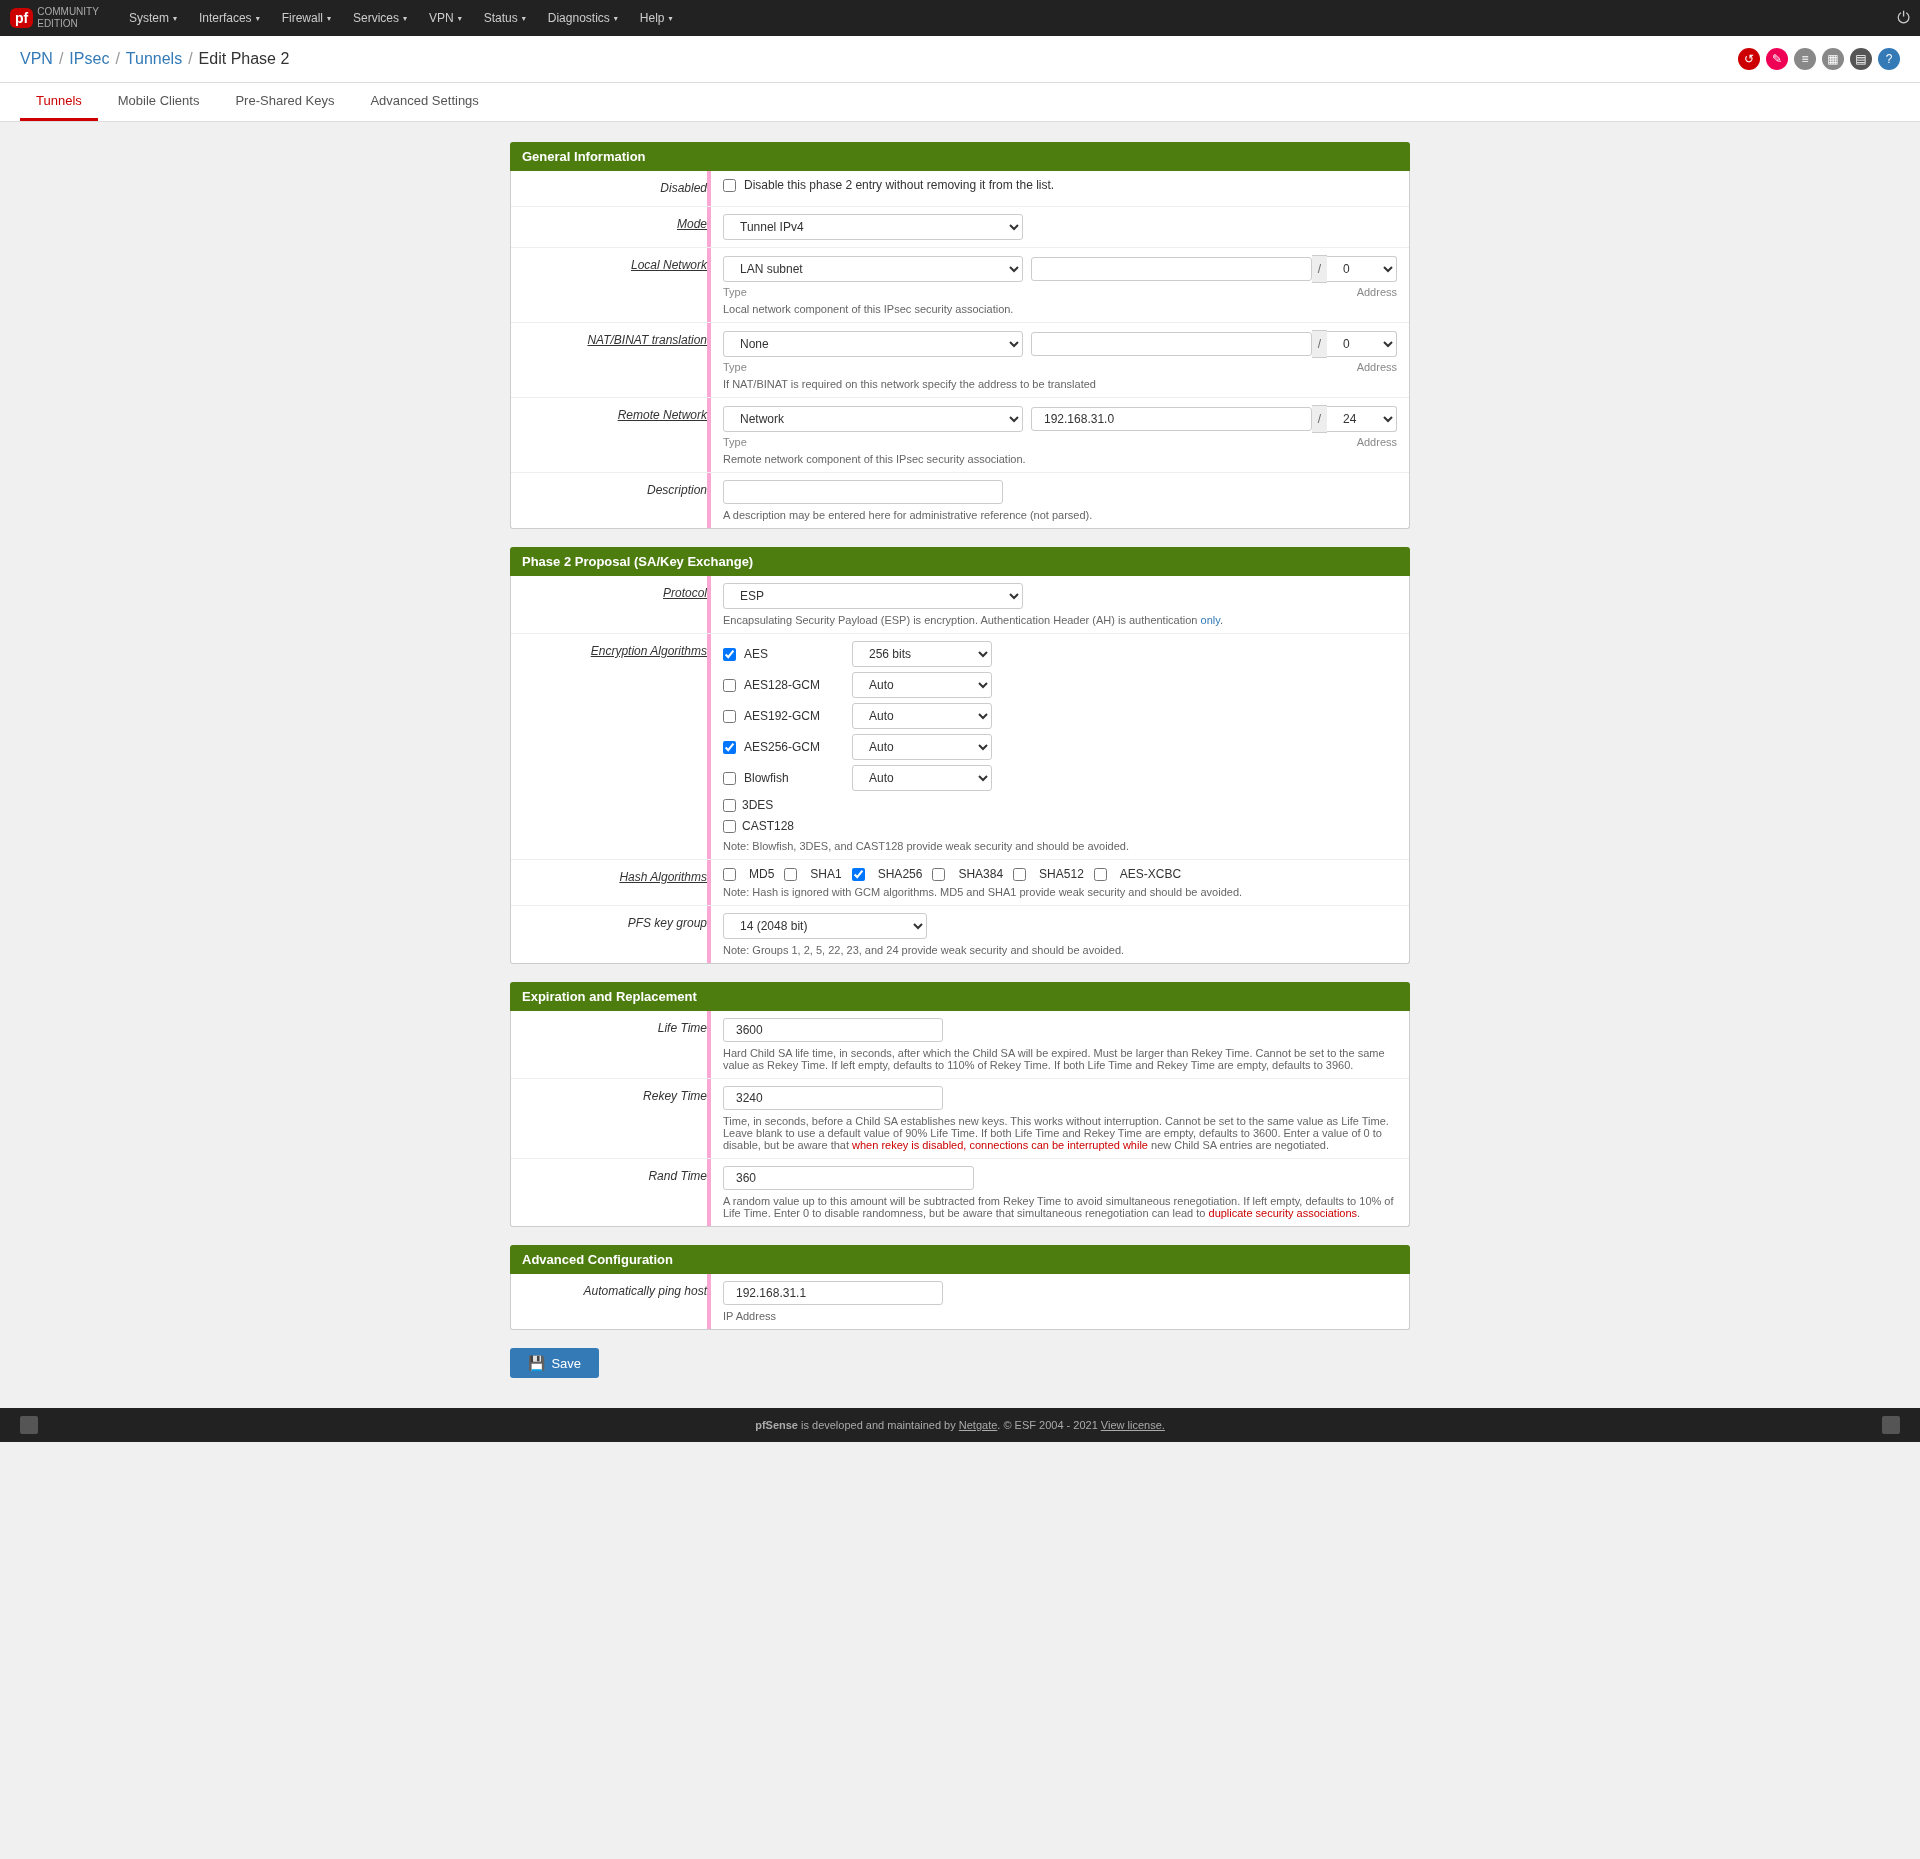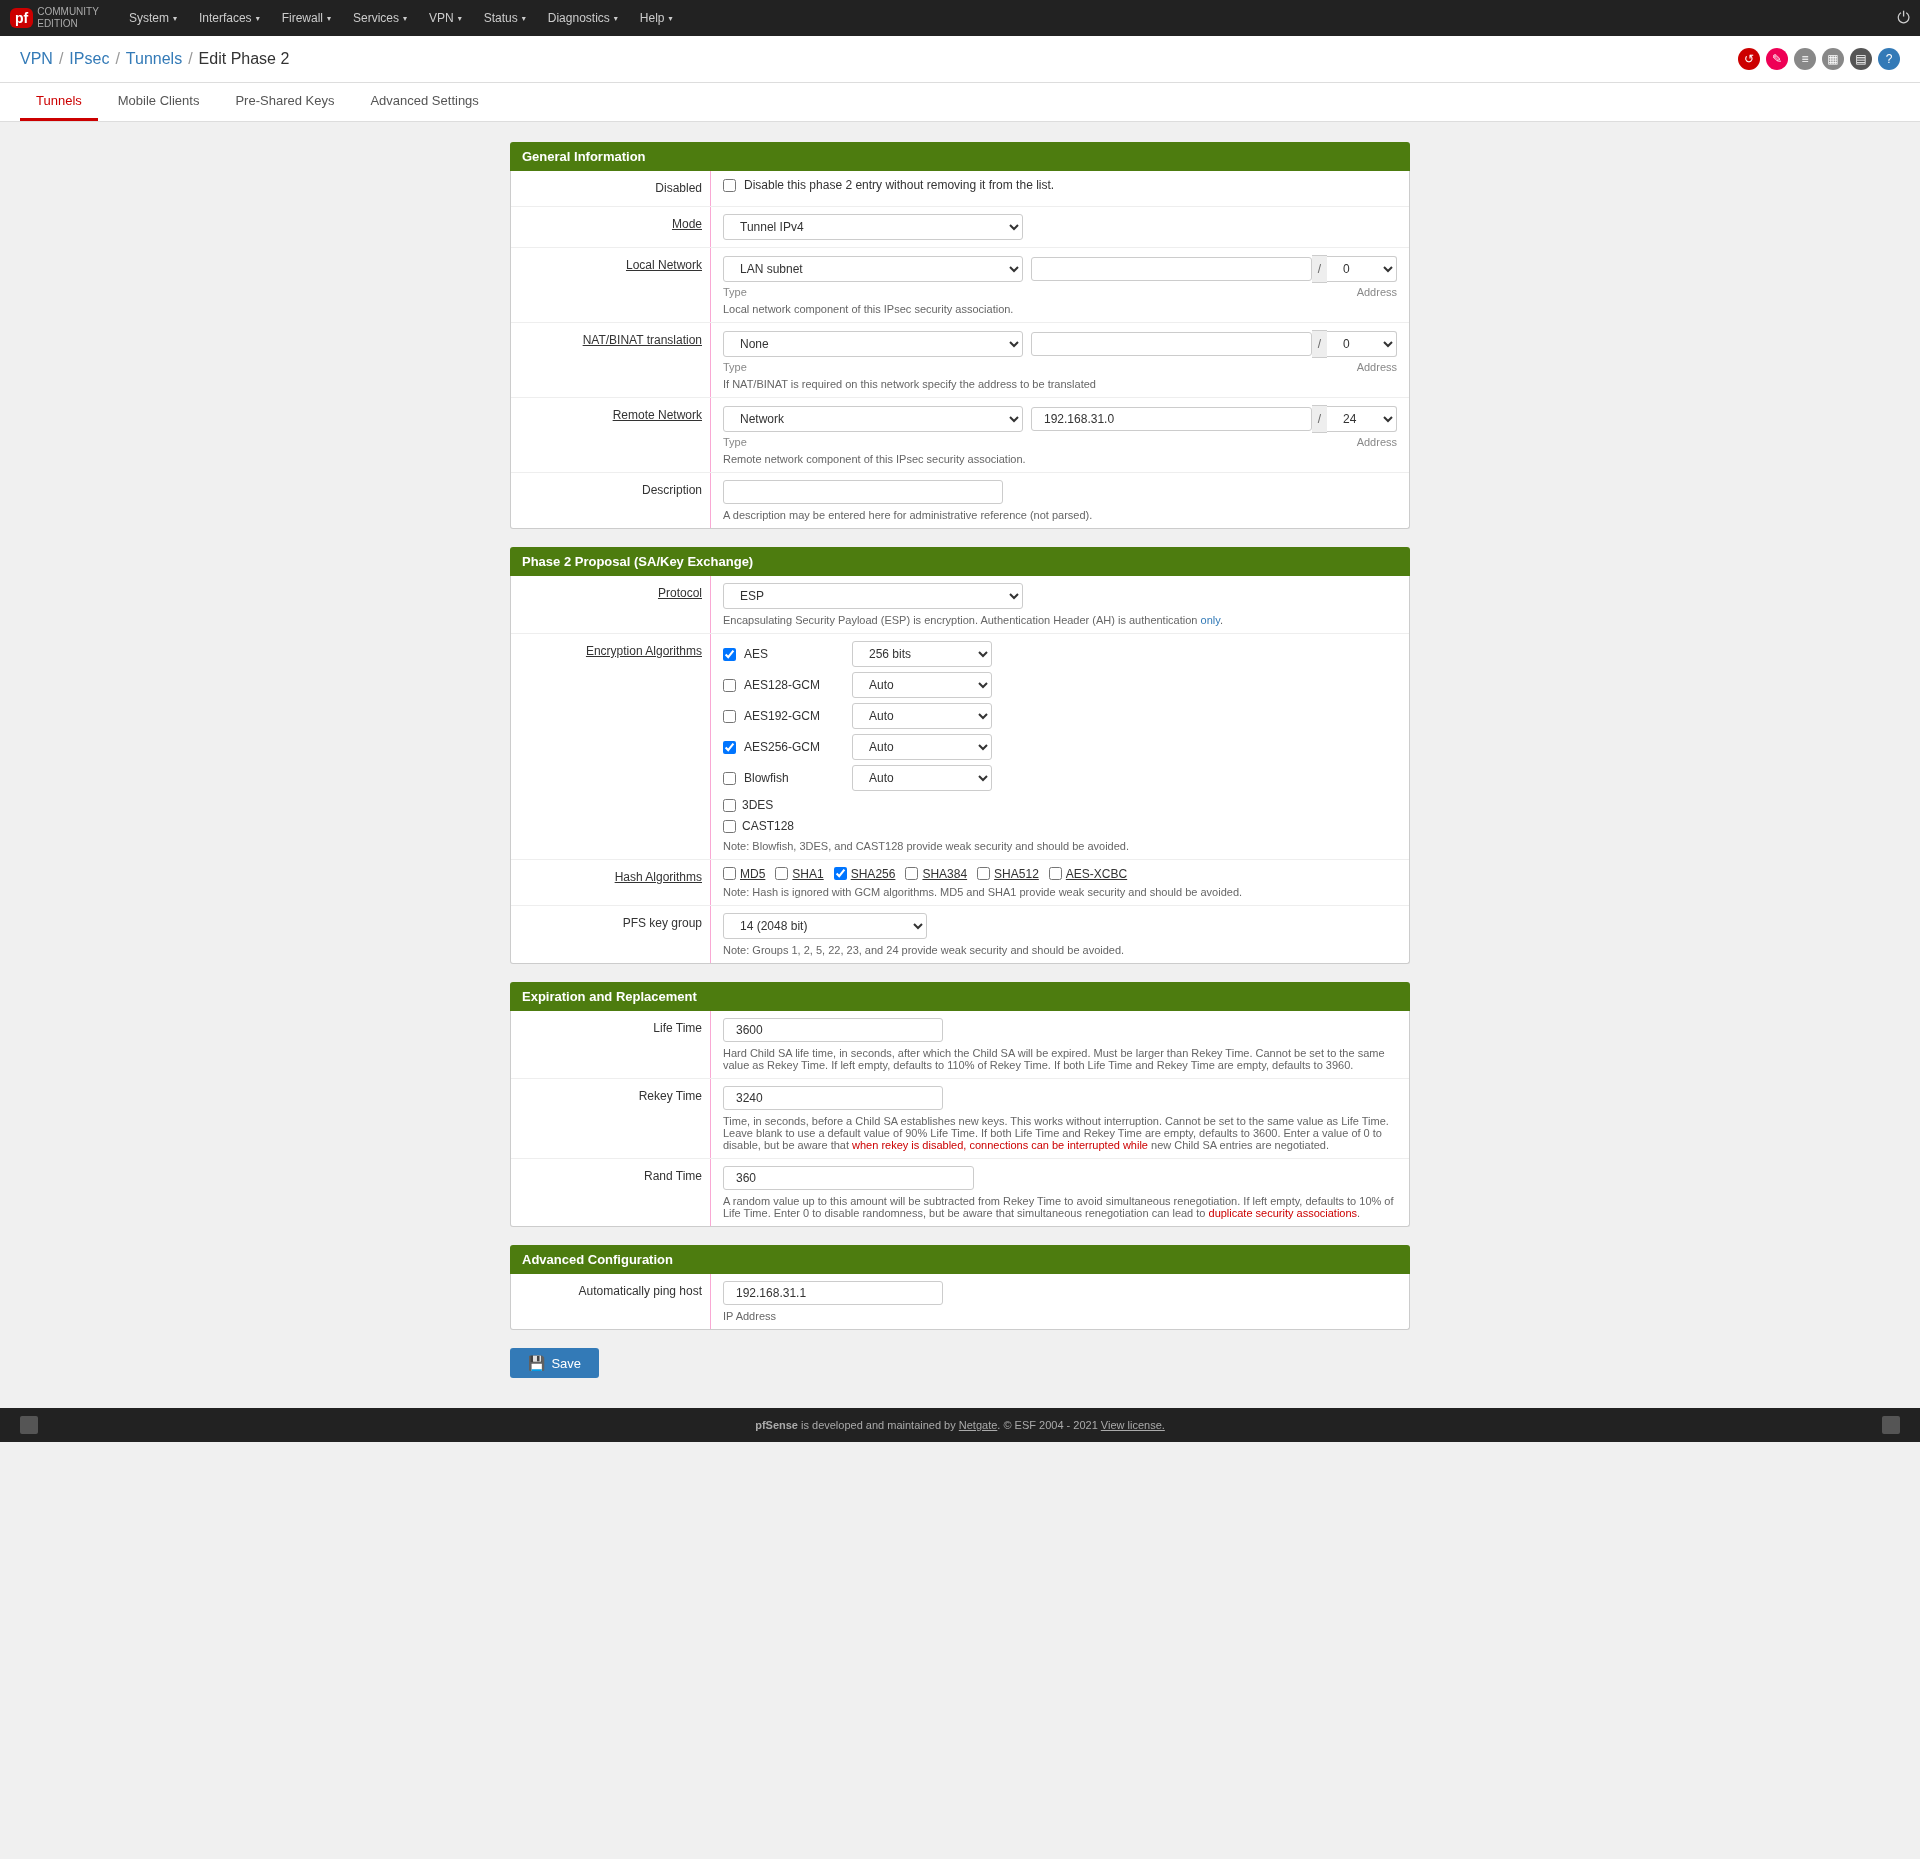--- a/index.html
+++ b/index.html
@@ -130,30 +130,31 @@
     }
     .form-row {
       display: flex;
       border-bottom: 1px solid #eee;
       min-height: 36px;
     }
     .form-row:last-child { border-bottom: none; }
     .form-label {
       width: 200px;
       min-width: 200px;
-      padding: 8px 8px;
+      padding: 8px 0;
       text-align: right;
       font-size: 12px;
       color: #333;
       font-weight: 500;
-      border-right: 1px solid #f9a8d4;
+      border-right: 4px solid #f9a8d4;
       display: flex;
       align-items: flex-start;
       justify-content: flex-end;
       padding-top: 10px;
+      font-style: italic;
     }
     .form-label.underline { text-decoration: underline; }
     .form-content {
       flex: 1;
       padding: 7px 12px;
       display: flex;
       flex-direction: column;
       gap: 3px;
     }
     .form-content-row {
@@ -212,21 +213,21 @@
     .check-with-select {
       display: flex;
       align-items: center;
       gap: 8px;
       margin-bottom: 2px;
     }
     .check-label { font-size: 12px; min-width: 100px; }
 
     
     .hash-group { display: flex; flex-wrap: wrap; gap: 10px; align-items: center; }
-    .hash-item { display: flex; align-items: flex-start; gap: 4px; font-size: 12px; text-decoration: underline; }
+    .hash-item { display: flex; align-items: flex-end; gap: 13px; font-size: 12px; }
 
     
     .save-btn {
       background: #337ab7;
       color: #fff;
       border: none;
       border-radius: 3px;
       padding: 7px 18px;
       font-size: 13px;
       cursor: pointer;

